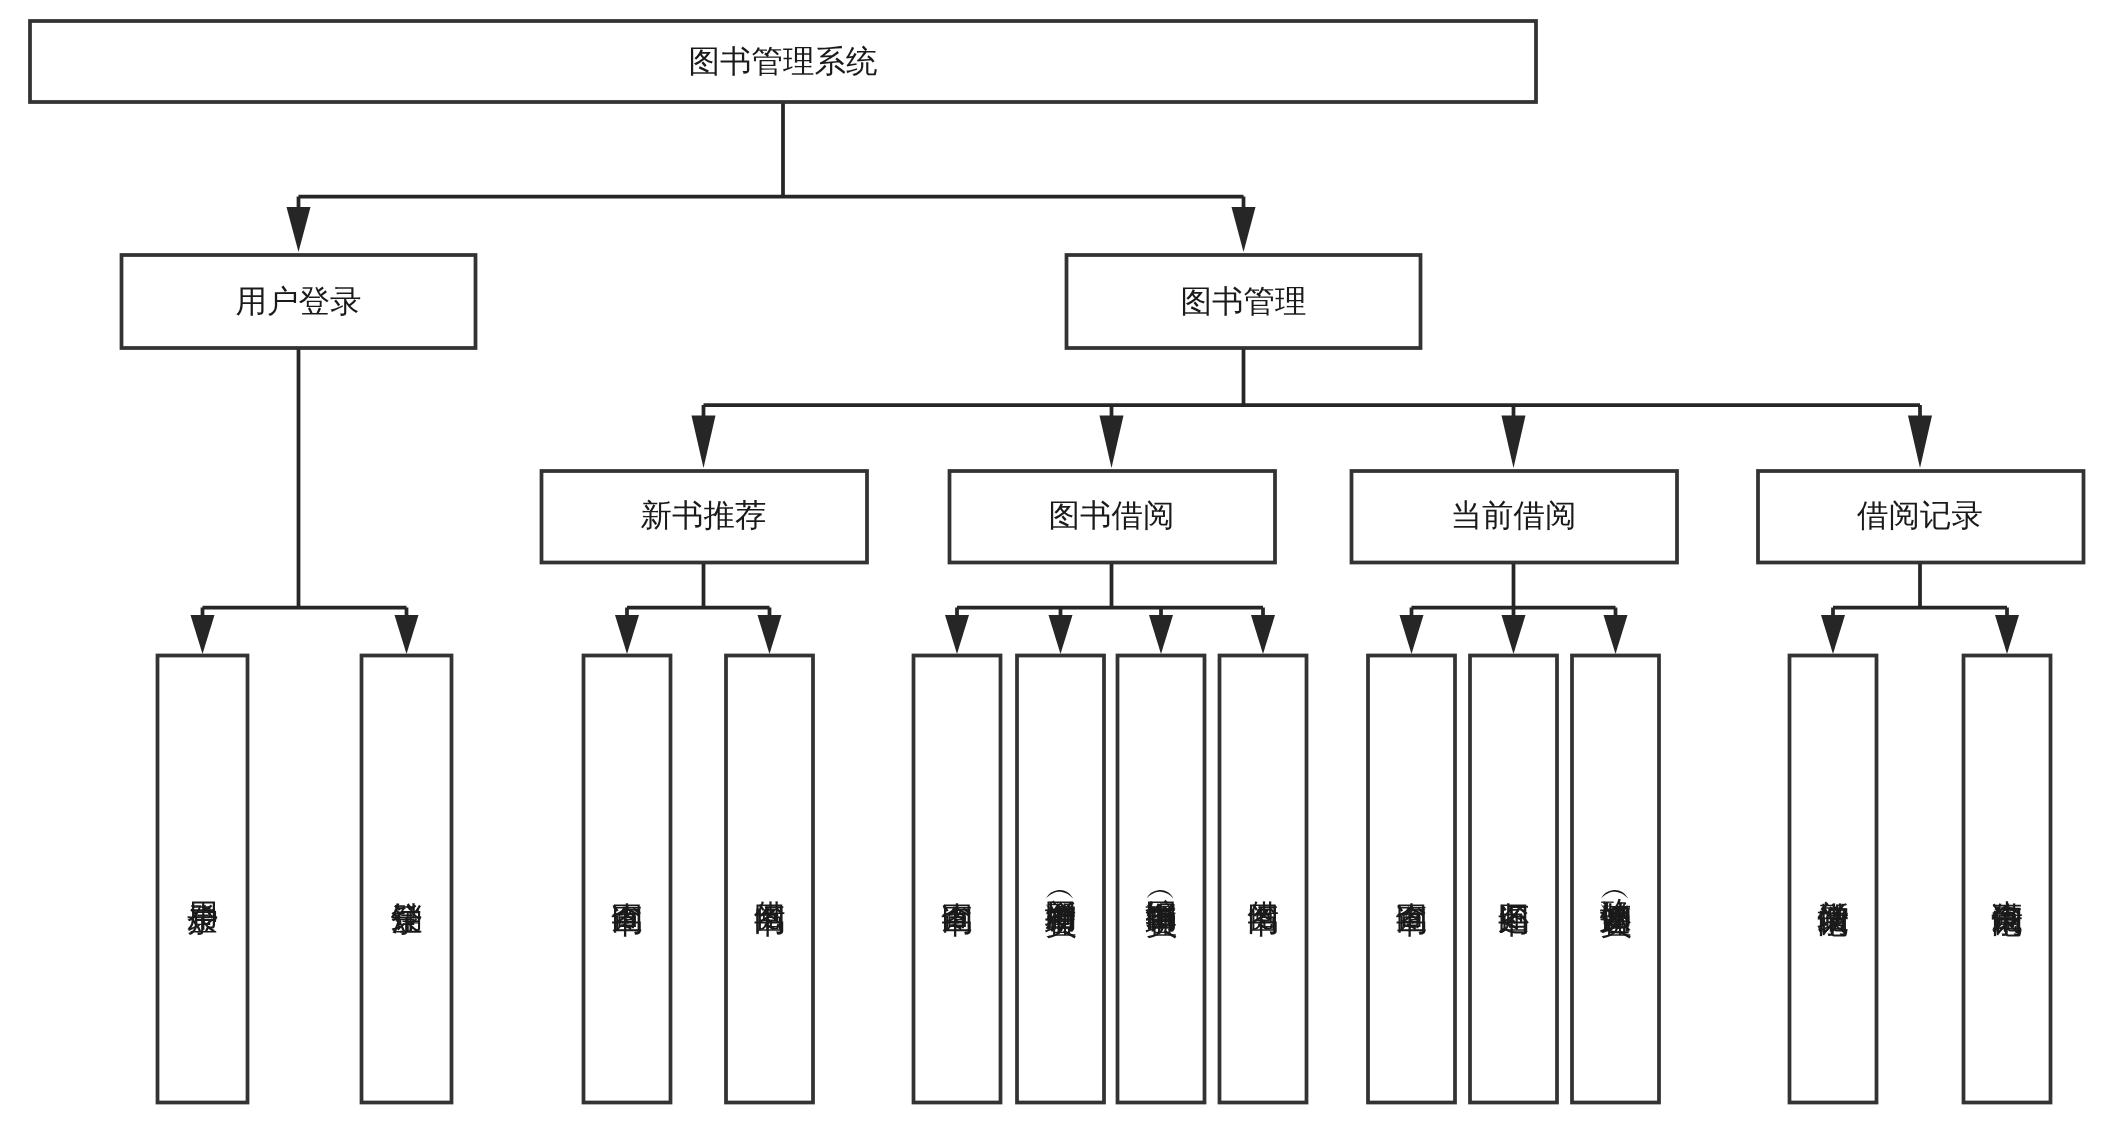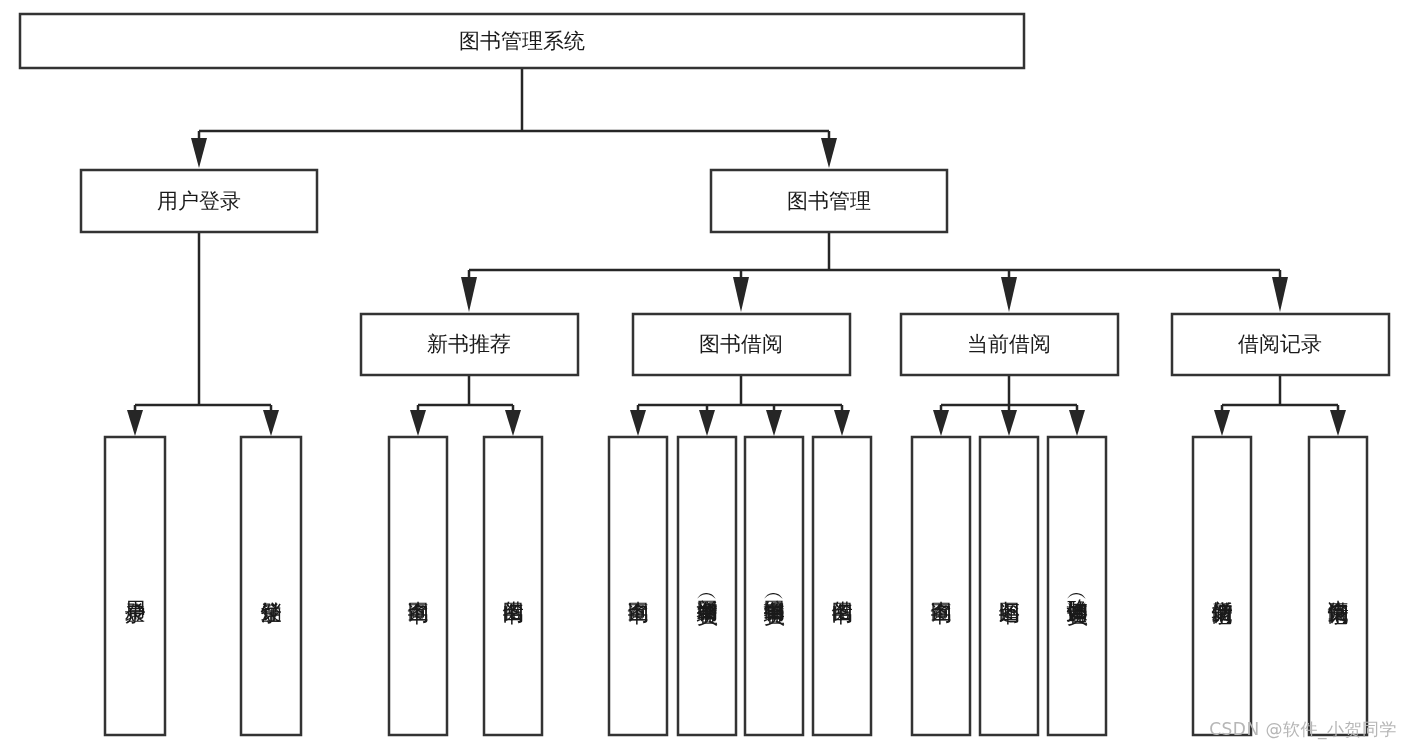--- a/index.html
+++ b/index.html
@@ -228,15 +228,14 @@
   <div class="node-label-v" style="left:745px; top:437px; width:58px; height:298px;">编辑图书（管理员）</div>
   <div class="node-label-v" style="left:813px; top:437px; width:58px; height:298px;">借阅图书</div>
 
   <div class="node-label-v" style="left:912px; top:437px; width:58px; height:298px;">查询图书</div>
   <div class="node-label-v" style="left:980px; top:437px; width:58px; height:298px;">归还图书</div>
   <div class="node-label-v" style="left:1048px; top:437px; width:58px; height:298px;">确认归还（管理员）</div>
 
   <div class="node-label-v" style="left:1193px; top:437px; width:58px; height:298px;">新增借阅记录</div>
   <div class="node-label-v" style="left:1309px; top:437px; width:58px; height:298px;">查询借阅记录</div>
 
-  <div class="watermark">CSDN @软件_小贺同学</div>
 
 </div>
 
 </body></html>

